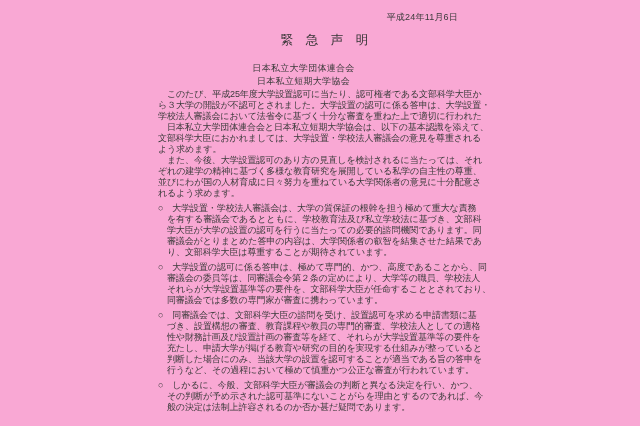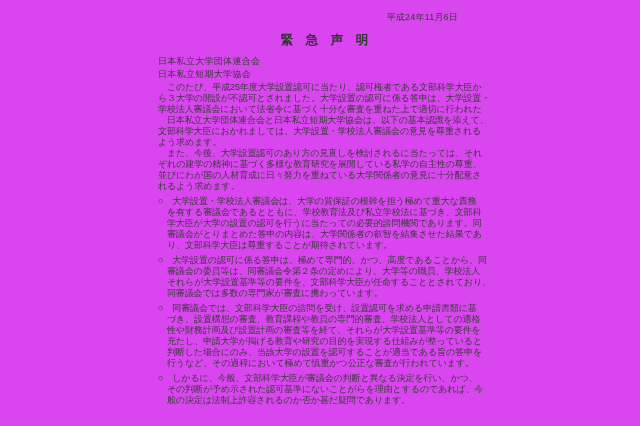--- a/index.html
+++ b/index.html
@@ -4,21 +4,21 @@
 <style>
   html, body {
     margin: 0;
     padding: 0;
     background: #fdfdfd;
   }
   .page {
     position: relative;
     width: 640px;
     height: 426px;
-    background: #d946ef;
+    background: #f9a8d4;
     overflow: hidden;
     font-family: "Liberation Sans", "DejaVu Sans", sans-serif;
     color: #3b3b3b;
   }
   .content {
     position: absolute;
     left: 158px;
     top: 12px;
     width: 333px;
   }
@@ -27,28 +27,28 @@
     line-height: 11px;
     text-align: right;
     padding-right: 33px;
     white-space: pre;
     letter-spacing: 0.2px;
   }
   .doc-title {
     margin-top: 9px;
     font-size: 12.5px;
     line-height: 16px;
-    font-weight: bold;
+    font-weight: normal;
     text-align: center;
     color: #333333;
     white-space: pre;
   }
   .signatories {
-    margin-top: 7px;
-    text-align: left;
+    margin-top: 14px;
+    text-align: center;
     padding-right: 42px;
   }
   .signatory {
     font-size: 9px;
     line-height: 12.5px;
     white-space: pre;
     letter-spacing: 0.3px;
   }
   .doc-body {
     margin-top: 2px;

